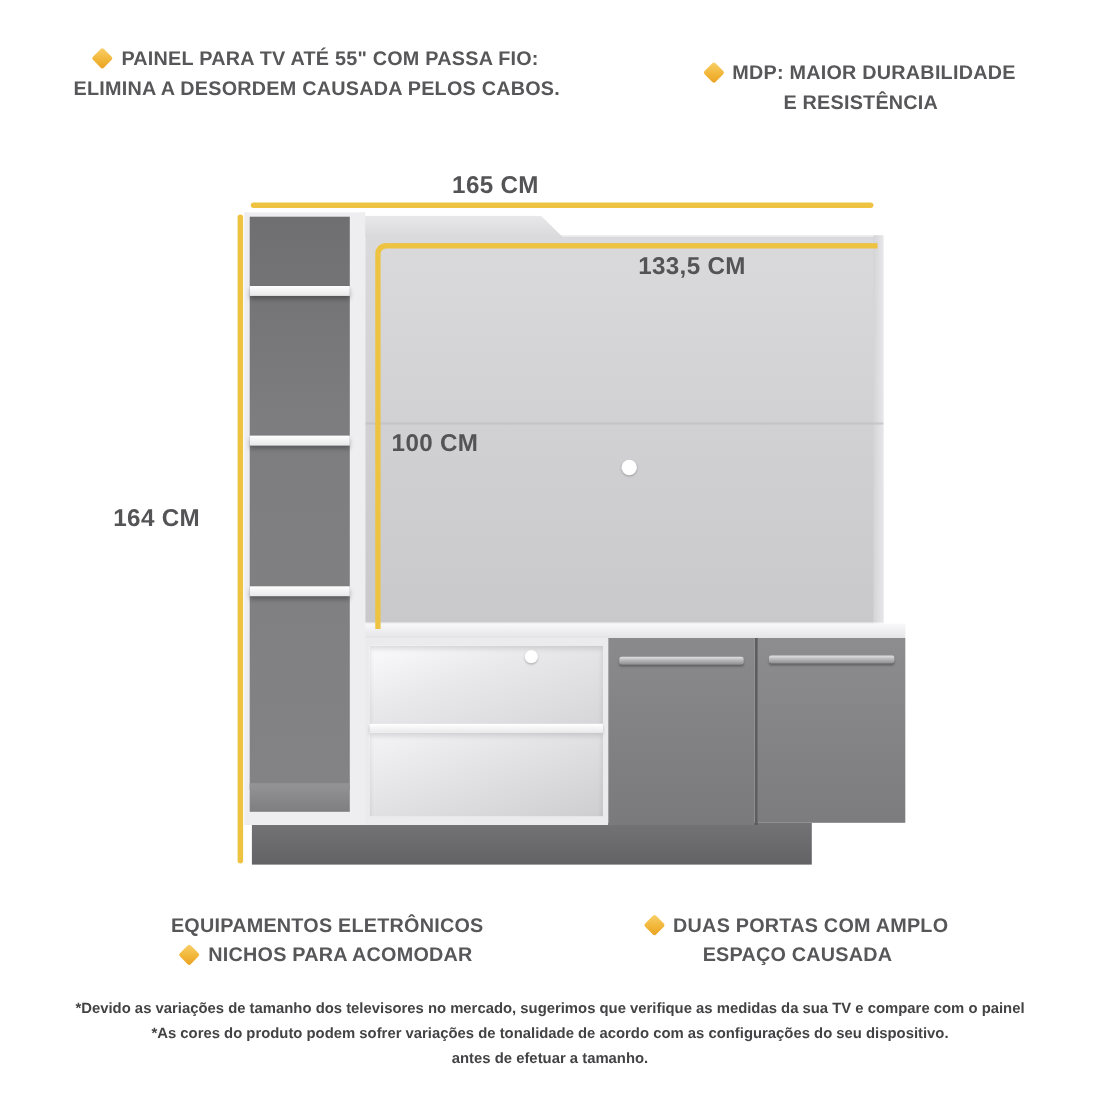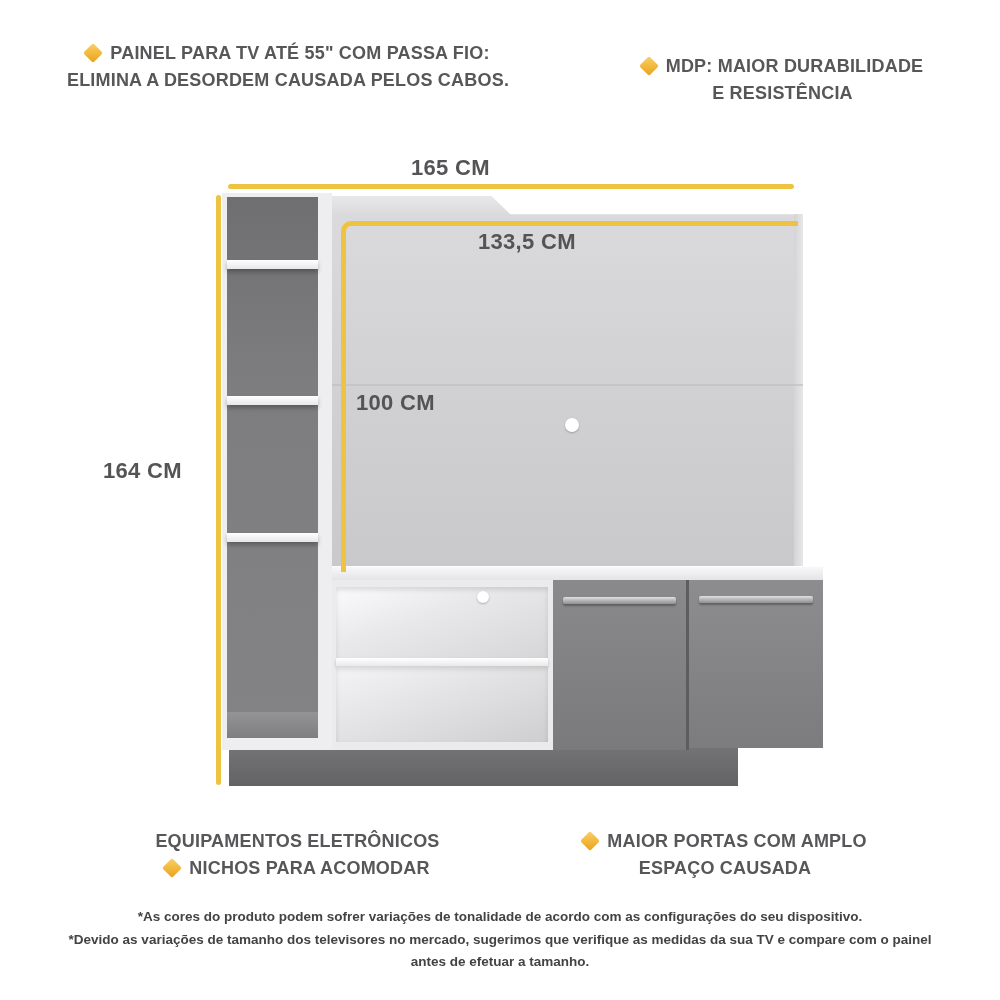--- a/index.html
+++ b/index.html
@@ -71,21 +71,21 @@
   
   .dim-line{background:#eec342;}
   .dim-h-total{left:228px;top:184px;width:566px;height:5px;border-radius:3px;}
   .dim-v-total{left:216px;top:195px;width:5px;height:590px;border-radius:3px;}
   .dim-bracket{left:341px;top:221px;width:452px;height:346px;
       border-top:5px solid #eec342;border-left:5px solid #eec342;
       border-top-left-radius:10px;}
   .dim-label{position:absolute;font-size:22px;font-weight:bold;color:#545456;
       letter-spacing:.3px;white-space:nowrap;}
   .label-total-width{left:411px;top:155px;width:200px;text-align:left;}
-  .label-panel-width{left:478px;top:229px;width:200px;text-align:left;}
+  .label-panel-width{left:478px;top:229px;width:200px;text-align:right;}
   .label-panel-height{left:356px;top:390px;}
   .label-total-height{left:103px;top:458px;}
 
   
   .footer{position:absolute;left:0;top:906px;width:1000px;text-align:center;
       font-size:13.5px;font-weight:bold;color:#434345;line-height:22.5px;}
 </style>
 </head>
 <body>
 
@@ -135,21 +135,21 @@
   <div class="dim-label label-panel-height">100 CM</div>
   <div class="dim-label label-total-height">164 CM</div>
 </div>
 
 <div class="feature feature-bl">
   <div>EQUIPAMENTOS ELETRÔNICOS</div>
   <div><span class="diamond"></span><span>NICHOS PARA ACOMODAR</span></div>
 </div>
 
 <div class="feature feature-br">
-  <div><span class="diamond"></span><span>MAIOR PORTAS COM AMPLO</span></div>
+  <div><span class="diamond"></span><span>DUAS PORTAS COM AMPLO</span></div>
   <div>ESPAÇO CAUSADA</div>
 </div>
 
 <div class="footer">
+  <div>*Devido as variações de tamanho dos televisores no mercado, sugerimos que verifique as medidas da sua TV e compare com o painel</div>
   <div>*As cores do produto podem sofrer variações de tonalidade de acordo com as configurações do seu dispositivo.</div>
-  <div>*Devido as variações de tamanho dos televisores no mercado, sugerimos que verifique as medidas da sua TV e compare com o painel</div>
   <div>antes de efetuar a tamanho.</div>
 </div>
 
 </body></html>

